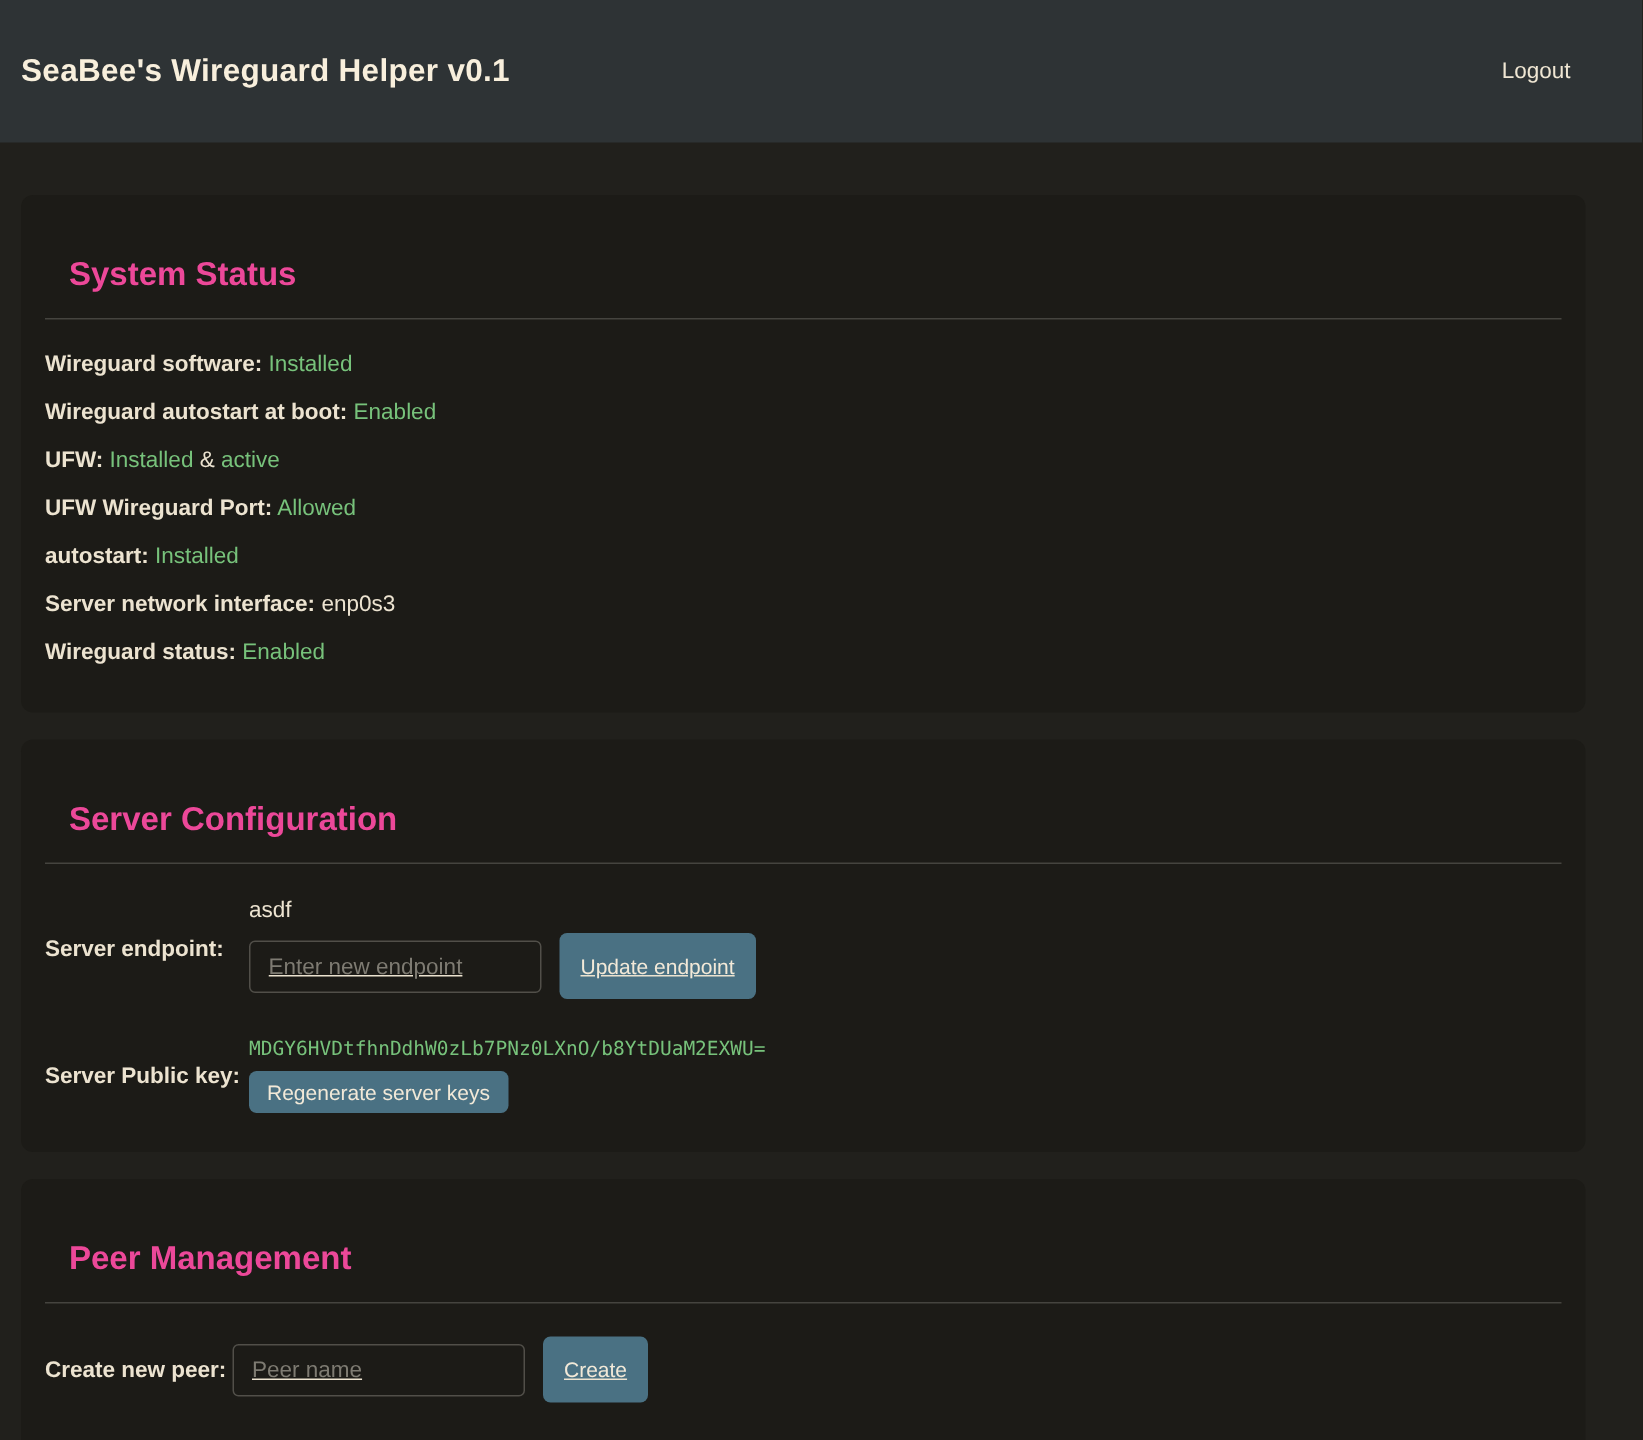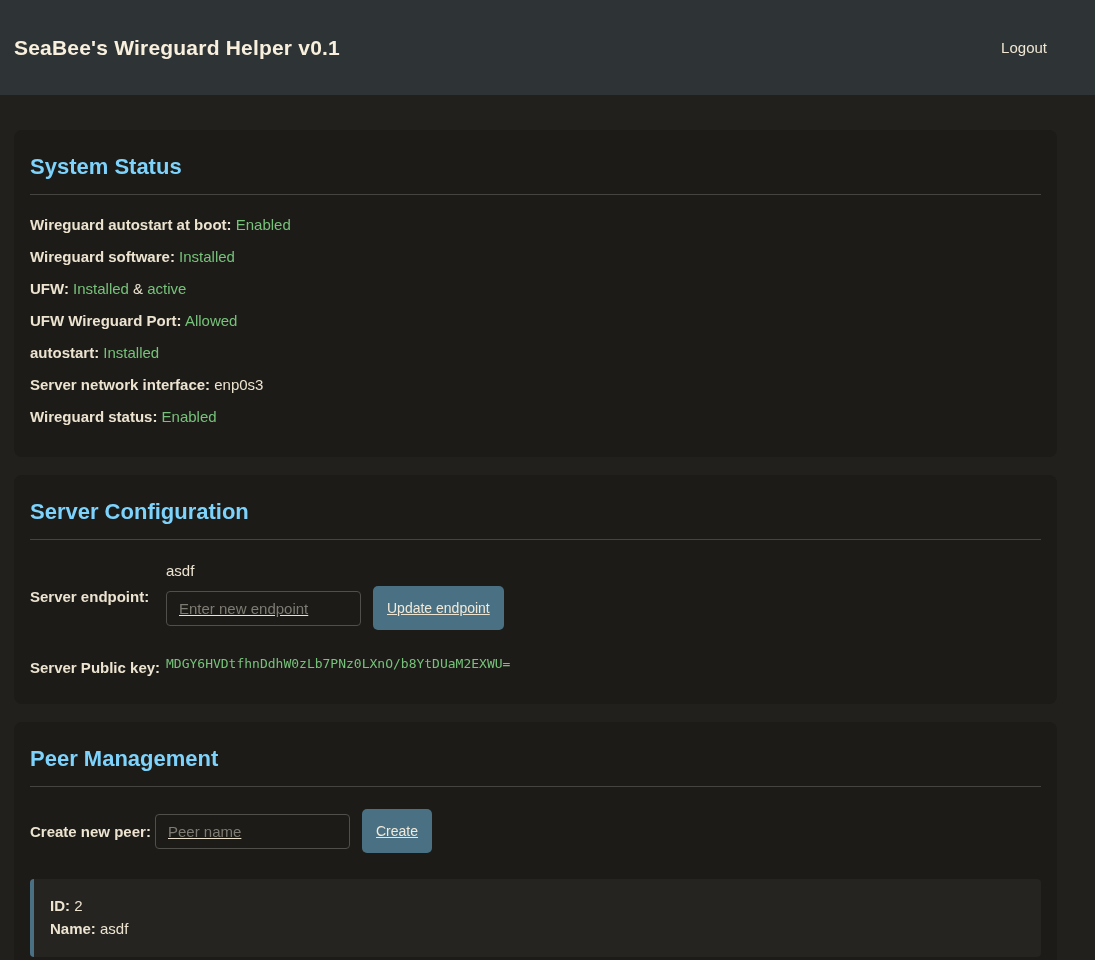--- a/index.html
+++ b/index.html
@@ -31,21 +31,21 @@
   .app-title{font-size:21px;font-weight:bold;color:var(--cream-bright);letter-spacing:.2px;}
   .logout-link{font-size:15px;color:#efe6d3;text-decoration:none;cursor:pointer;margin-left:28px;}
   .main{padding:35px 38px 0 14px;}
   .card{
     background:var(--card-bg);
     border-radius:8px;
     padding:24px 16px 16px 16px;
     margin-bottom:18px;
   }
   .card h2{
-    margin:0;font-size:22px;font-weight:bold;color:#7dd3fc;line-height:26px;
+    margin:16px;font-size:22px;font-weight:bold;color:#ec4899;line-height:26px;
   }
   .card hr{
     border:none;border-top:1px solid var(--hr);
     margin:14px 0 22px 0;
   }
   .status-item{font-size:15px;line-height:16px;margin:0 0 16px 0;}
   .lbl{font-weight:bold;color:var(--cream);}
   .green{color:var(--green);}
   .config-row{display:flex;align-items:center;margin-bottom:26px;}
   .config-row:last-child{margin-bottom:10px;}
@@ -96,26 +96,26 @@
     <div class="app-title">SeaBee's Wireguard Helper v0.1</div>
     <a class="logout-link">Logout</a>
   </div>
 
   <div class="main">
 
     <div class="card">
       <h2>System Status</h2>
       <hr>
       <p class="status-item">
+        <span class="lbl">Wireguard software:</span>
+        <span class="green">Installed</span>
+      </p>
+      <p class="status-item">
         <span class="lbl">Wireguard autostart at boot:</span>
         <span class="green">Enabled</span>
-      </p>
-      <p class="status-item">
-        <span class="lbl">Wireguard software:</span>
-        <span class="green">Installed</span>
       </p>
       <p class="status-item">
         <span class="lbl">UFW:</span>
         <span class="green">Installed</span><span> &amp; </span><span class="green">active</span>
       </p>
       <p class="status-item">
         <span class="lbl">UFW Wireguard Port:</span>
         <span class="green">Allowed</span>
       </p>
       <p class="status-item">
@@ -144,20 +144,21 @@
             <input class="text-input" type="text" placeholder="Enter new endpoint" style="">
             <button class="btn btn-lg">Update endpoint</button>
           </div>
         </div>
       </div>
 
       <div class="config-row">
         <div class="config-label">Server Public key:</div>
         <div>
           <p class="mono-key">MDGY6HVDtfhnDdhW0zLb7PNz0LXnO/b8YtDUaM2EXWU=</p>
+          <button class="btn btn-sm">Regenerate server keys</button>
         </div>
       </div>
     </div>
 
     <div class="card">
       <h2>Peer Management</h2>
       <hr>
 
       <div class="config-row">
         <div class="create-label">Create new peer:</div>

